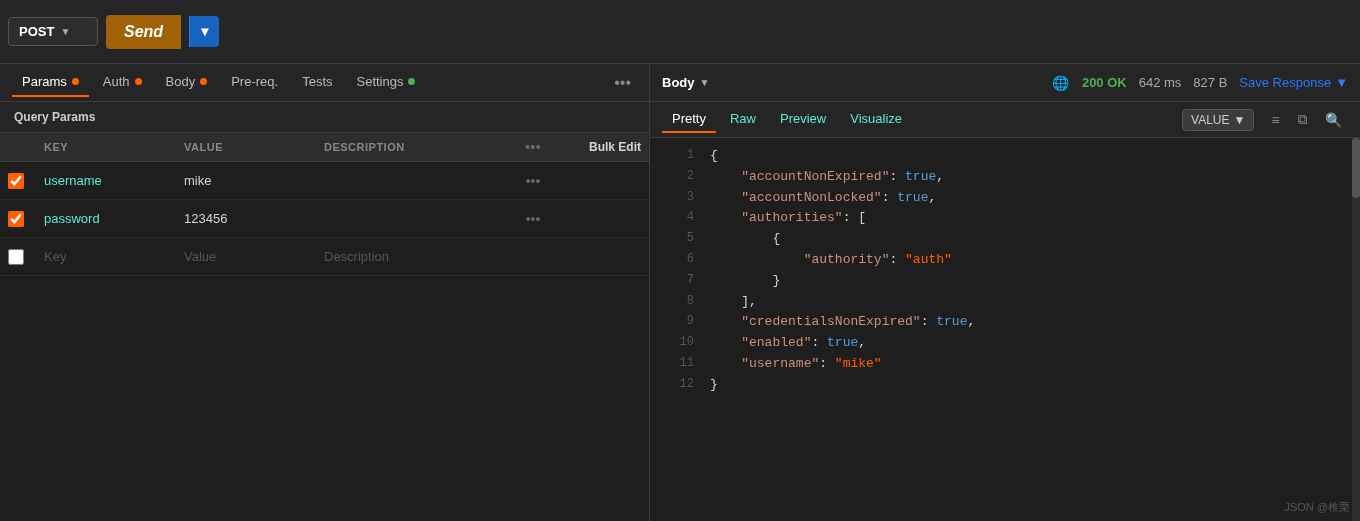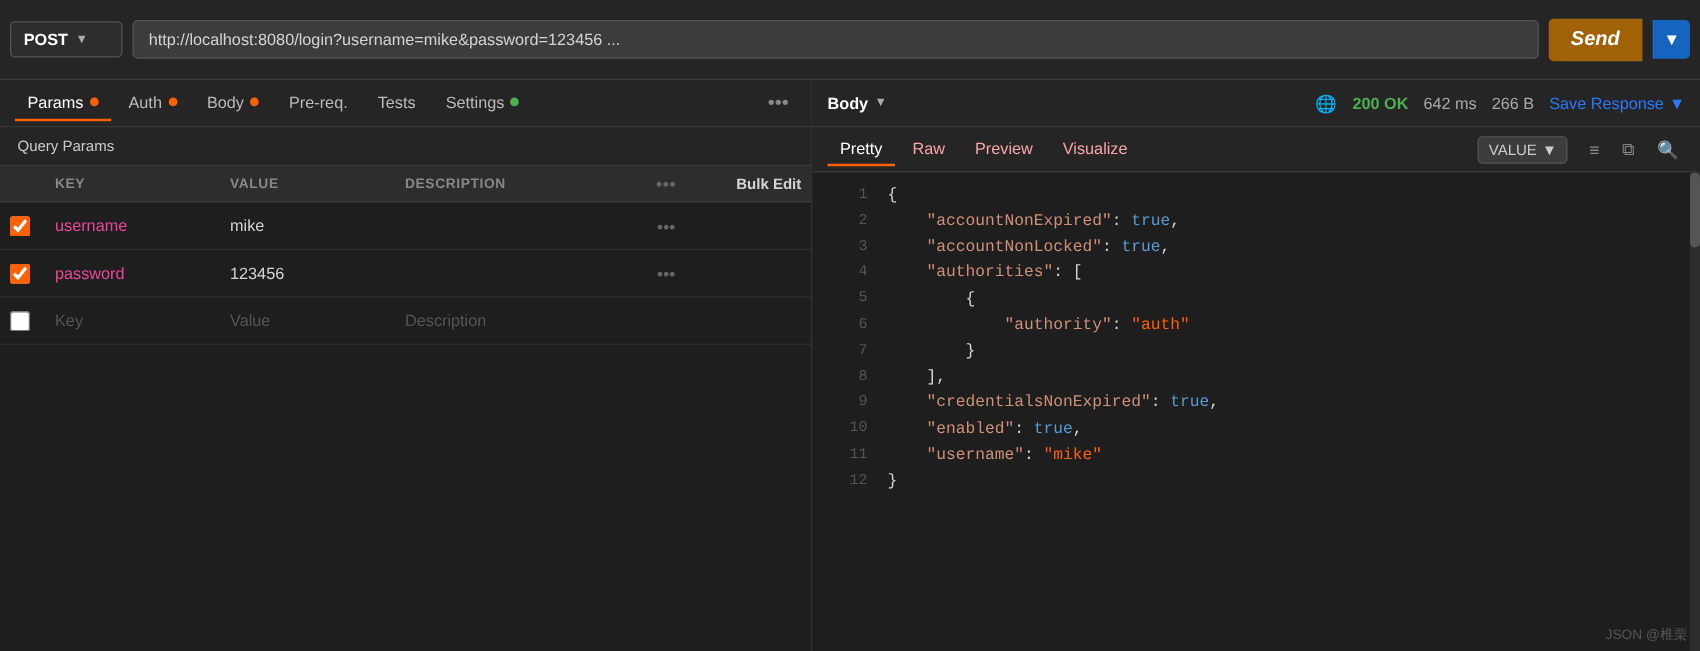--- a/index.html
+++ b/index.html
@@ -131,21 +131,21 @@
       color: #888;
       font-size: 16px;
       cursor: pointer;
       padding: 4px 6px;
     }
 
     
     .section-title {
       padding: 8px 14px;
       font-size: 12px;
-      font-weight: 400;
+      font-weight: 700;
       color: #ccc;
       background: #252526;
       border-bottom: 1px solid #3c3c3c;
     }
 
     
     .params-table {
       flex: 1;
       overflow-y: auto;
     }
@@ -180,21 +180,21 @@
       border-bottom: 1px solid #2d2d2d;
       padding: 6px 8px;
       min-height: 38px;
     }
     .checkbox {
       width: 16px;
       height: 16px;
       accent-color: #ff6000;
       cursor: pointer;
     }
-    .cell-key { color: #ec4899; font-size: 13px; }
+    .cell-key { color: #5eead4; font-size: 13px; }
     .cell-value { color: #d4d4d4; font-size: 13px; }
     .cell-placeholder { color: #555; font-size: 13px; }
     .cell-more { color: #666; font-size: 14px; cursor: pointer; text-align: center; }
 
     
     .right-panel {
       flex: 1;
       display: flex;
       flex-direction: column;
       background: #1e1e1e;
@@ -247,21 +247,21 @@
       align-items: center;
       padding: 0 12px;
       height: 36px;
       border-bottom: 1px solid #3c3c3c;
       background: #252526;
       gap: 4px;
     }
     .resp-tab {
       padding: 5px 10px;
       font-size: 13px;
-      color: #fca5a5;
+      color: #5eead4;
       cursor: pointer;
       border-bottom: 2px solid transparent;
     }
     .resp-tab.active {
       color: #fff;
       border-bottom: 2px solid #ff6000;
     }
     .json-selector {
       margin-left: auto;
       display: flex;
@@ -348,21 +348,20 @@
     }
   </style>
 </head>
 <body>
 
 <div class="top-bar">
   <div class="method-select">
     <span>POST</span>
     <span class="chevron">▼</span>
   </div>
-  <input class="url-bar" type="text" value="http://localhost:8080/login?username=mike&amp;password=123456 ..." style="">
   <button class="send-btn">Send</button>
   <button class="send-dropdown">▼</button>
 </div>
 
 <div class="main-layout">
 
   <div class="left-panel">
 
     <div class="tabs-bar">
       <div class="tab-item active">
@@ -440,21 +439,21 @@
 
     <div class="response-header">
       <div class="response-label">
         <span>Body</span>
         <span class="chevron">▼</span>
       </div>
       <div class="status-badges">
         <span class="globe-icon">🌐</span>
         <span class="status-ok">200 OK</span>
         <span class="status-time">642 ms</span>
-        <span class="status-size">266 B</span>
+        <span class="status-size">827 B</span>
         <button class="save-response-btn">
           <span>Save Response</span>
           <span>▼</span>
         </button>
       </div>
     </div>
 
     <div class="response-tabs">
       <div class="resp-tab active">Pretty</div>
       <div class="resp-tab">Raw</div>

